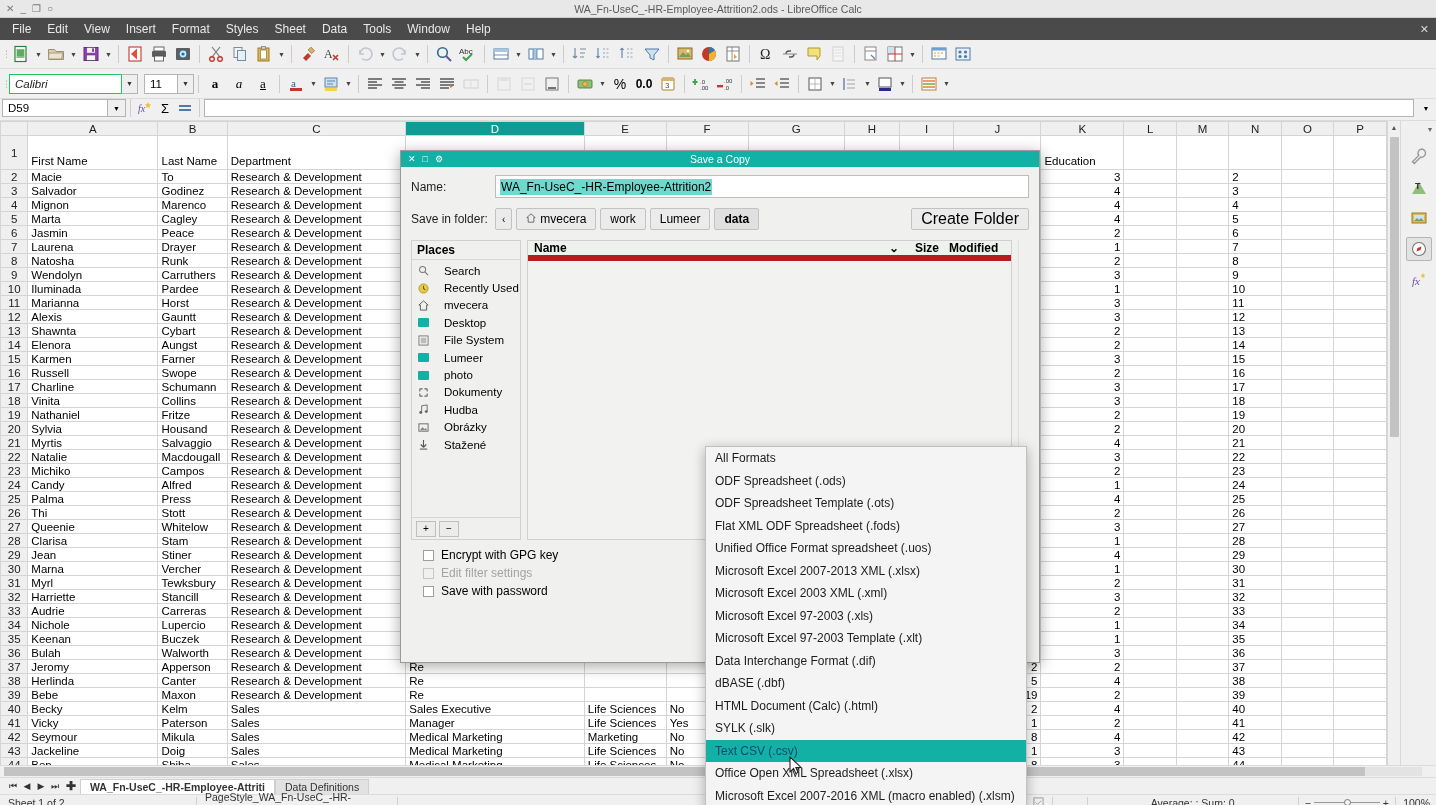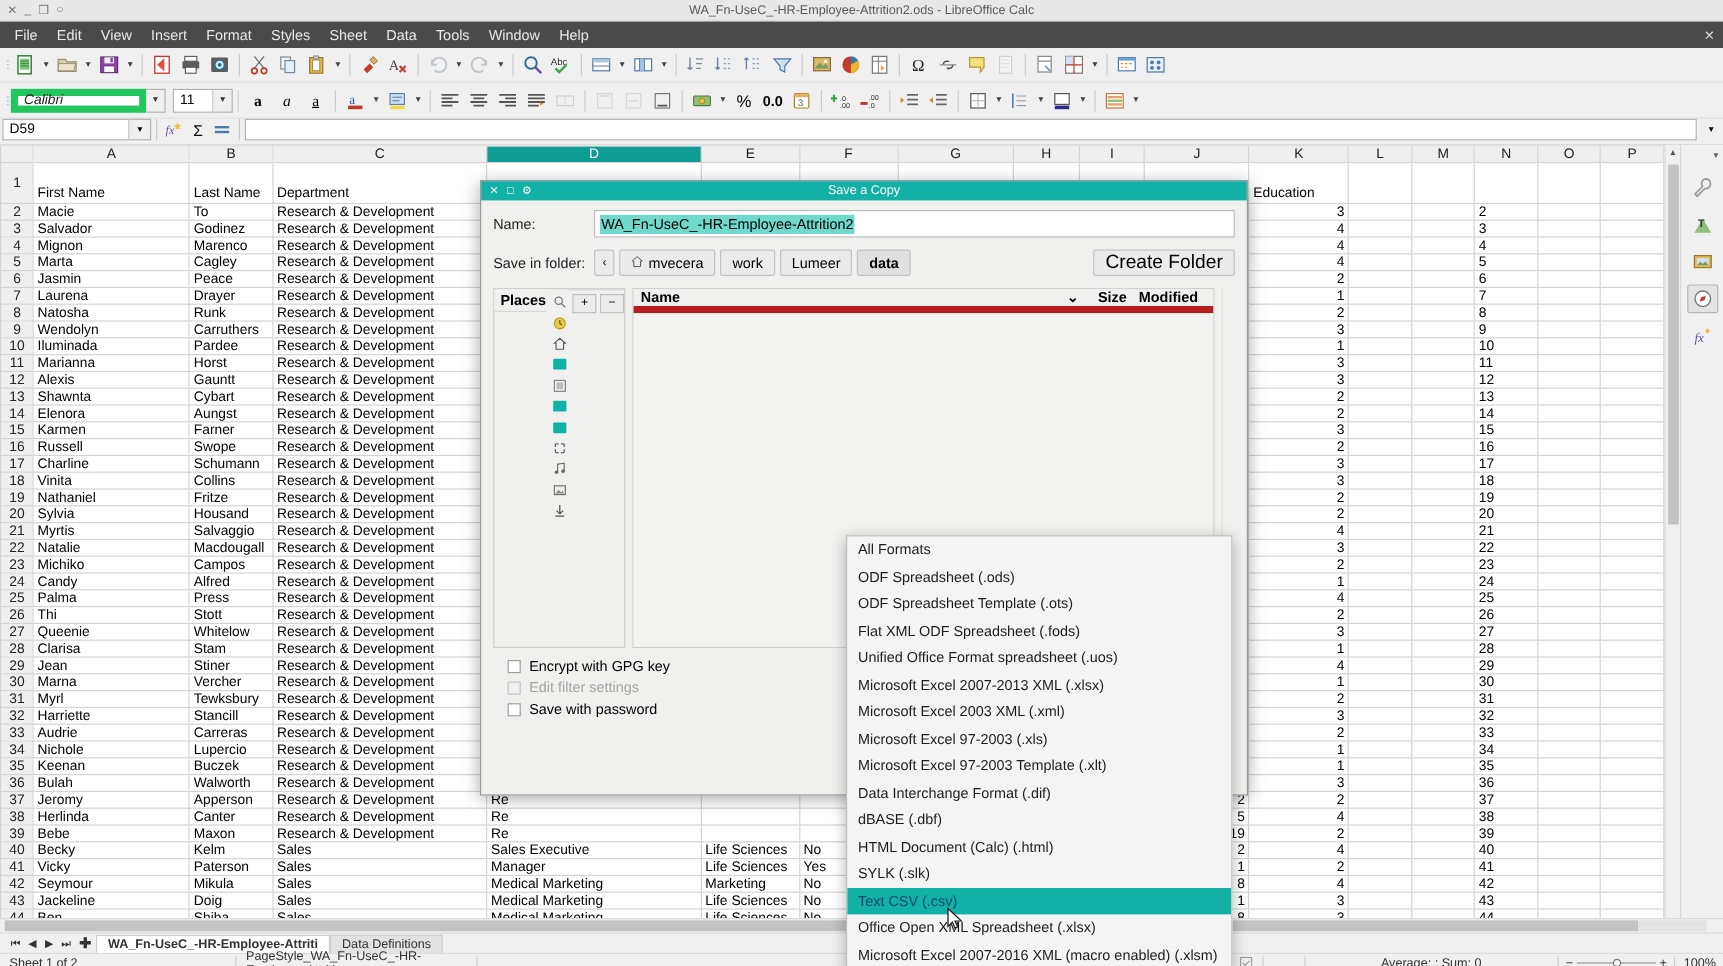--- a/index.html
+++ b/index.html
@@ -50,21 +50,21 @@
 
   
   .ic{ width:18px; height:18px; display:block; }
 
   
   .fmtbar{
     height:30px; background:#f0f0f0; border-bottom:1px solid #dcdcdc;
     display:flex; align-items:center; padding-left:3px;
   }
   .fontname{
-    width:113px; height:20px; background:#fff; border:6px solid #22c55e;
+    width:113px; height:20px; background:#fff; border:1px solid #22c55e;
     display:flex; align-items:center; font-size:11.5px; font-style:italic;
     padding-left:5px; color:#222;
   }
   .combo-arrow{
     width:16px; height:20px; background:#efefef; border:1px solid #b4b4b4; border-left:none;
     display:flex; align-items:center; justify-content:center; font-size:7px; color:#333;
   }
   .fontsize{
     width:34px; height:20px; background:#fff; border:1px solid #b4b4b4;
     display:flex; align-items:center; font-size:11.5px; padding-left:5px; margin-left:6px;
@@ -206,21 +206,21 @@
   .crumb.cur{ font-weight:bold; background:#e0e0e0; }
   .crumb.small{ padding:0 6px; font-size:10px; }
   .createfolder{
     height:22px; padding:0 9px; display:flex; align-items:center;
     background:#ebebeb; border:1px solid #c2c2c2; border-radius:2px; font-size:16px;
   }
 
   .browser{ display:flex; gap:6px; height:300px; }
   .places{
     width:110px; background:#f0f0ef; border:1px solid #d0d0d0;
-    display:flex; flex-direction:row;
+    display:flex; flex-direction:column;
   }
   .places-hdr{ height:19px; padding-left:5px; display:flex; align-items:center;
                font-weight:bold; font-size:12px; border-bottom:1px solid #d7d7d7;
                background:#f0f0ef; }
   .places-list{ flex:1; overflow:hidden; padding-top:2px; }
   .place{
     height:17.4px; display:flex; align-items:center; gap:15px; padding-left:6px; font-size:11.5px;
   }
   .pic{ width:11px; height:11px; display:flex; align-items:center; justify-content:center; font-size:10px; }
   .folderbox{ width:11px; height:9px; background:#0fb3a6; border-radius:1px; display:inline-block; }

